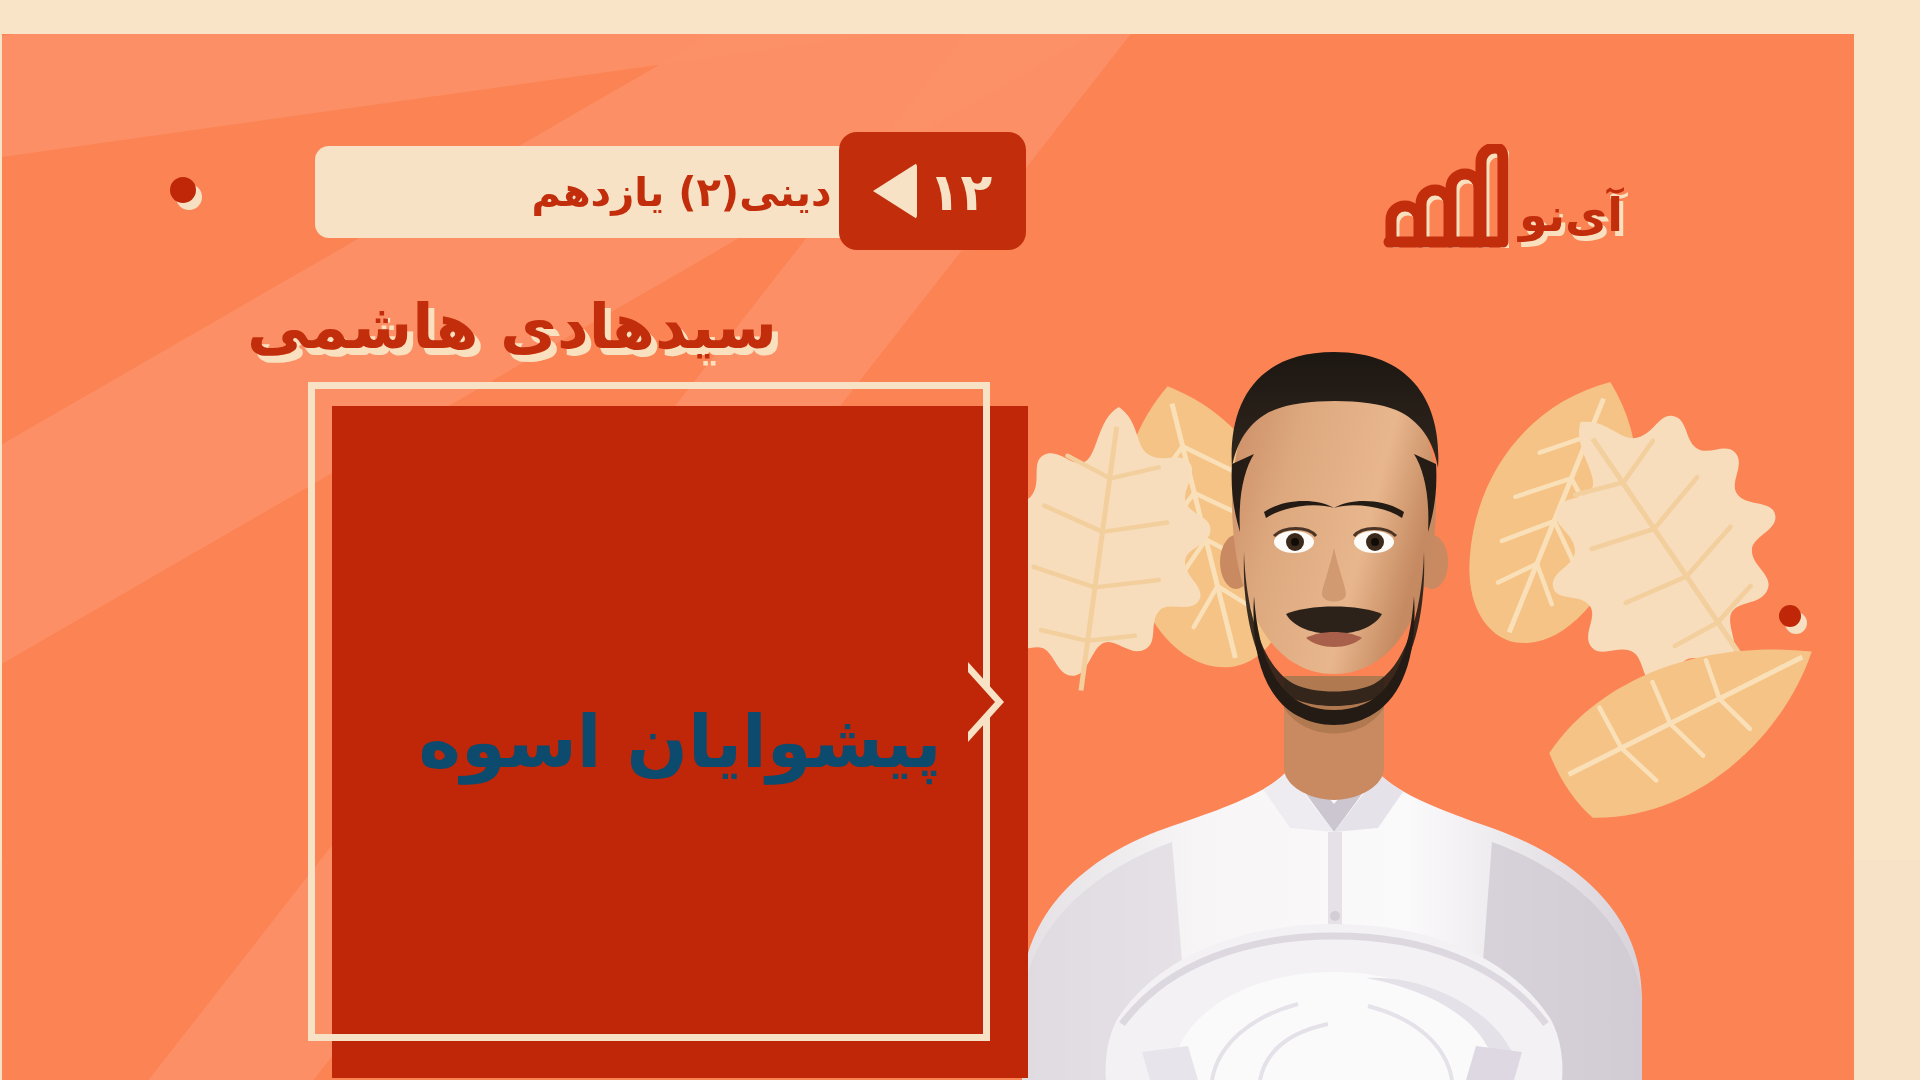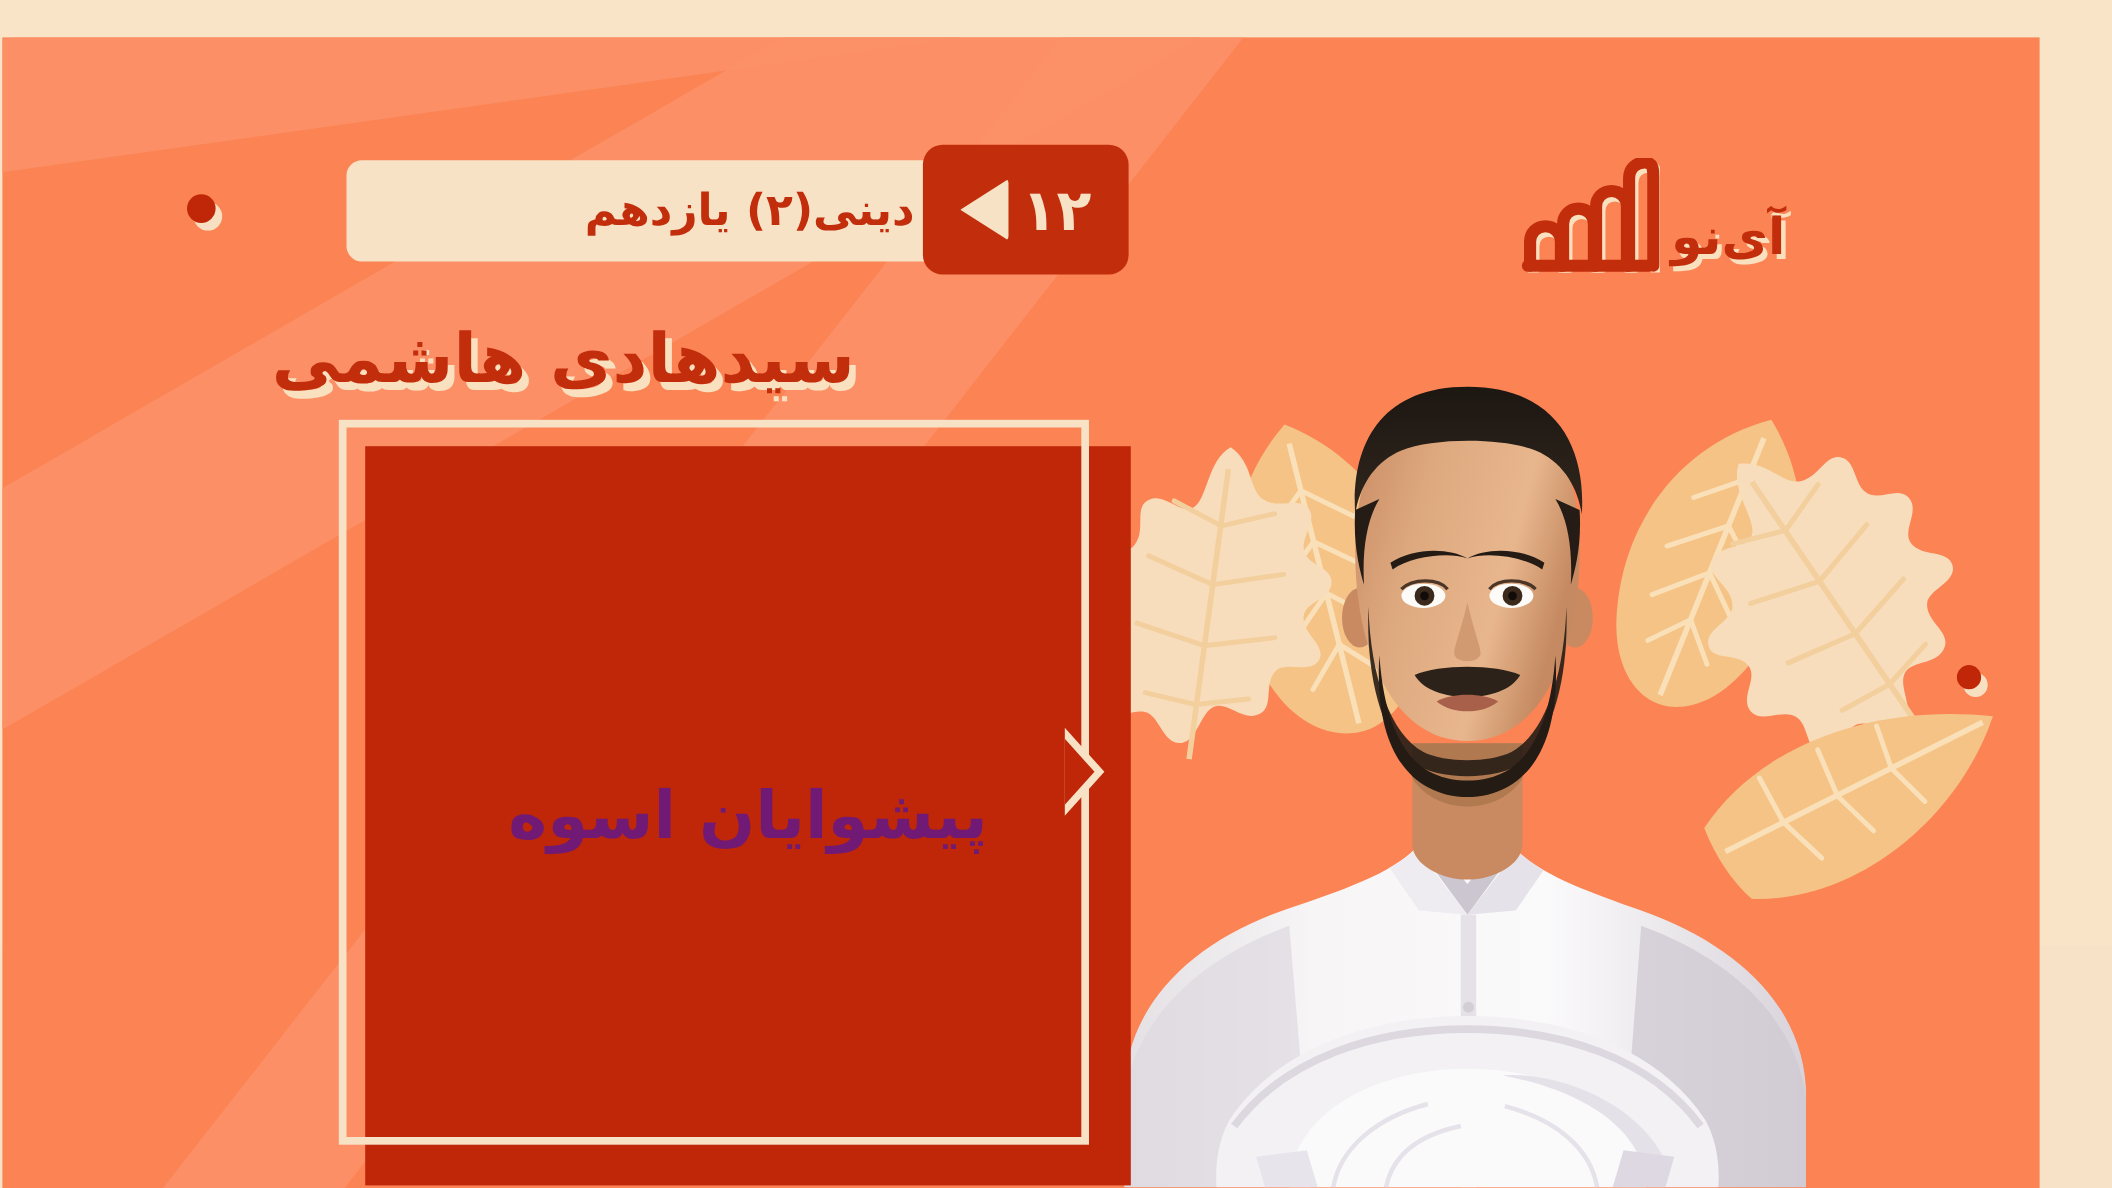--- a/index.html
+++ b/index.html
@@ -174,22 +174,22 @@
     top: 24px;
     width: 696px;
     height: 672px;
     display: flex;
     flex-direction: column;
     align-items: center;
     justify-content: center;
     gap: 10px;
   }
   .title-line {
-    color: #701a75;
-    font-size: 60px;
+    color: #0c4a6e;
+    font-size: 72px;
     font-weight: 700;
     line-height: 1.25;
     letter-spacing: -1px;
     white-space: nowrap;
   }
 
   
   #brand-logo {
     position: absolute;
     left: 1375px;

